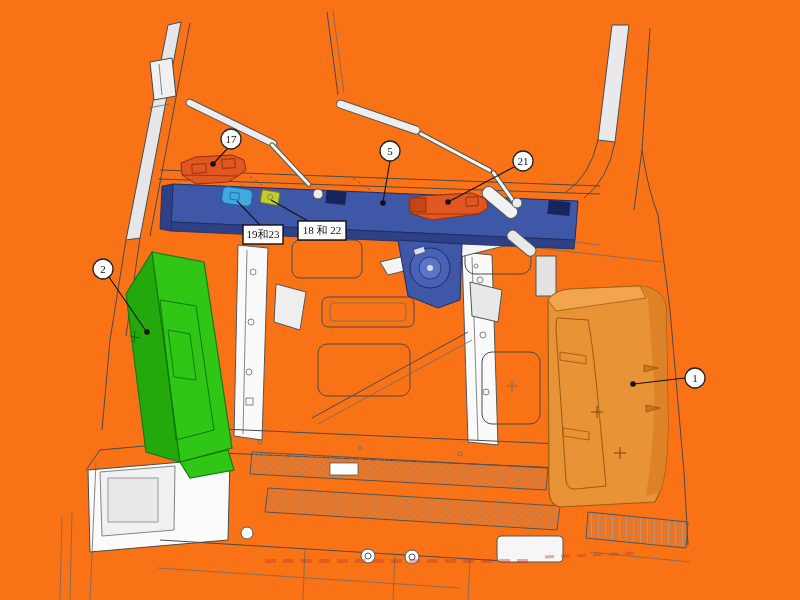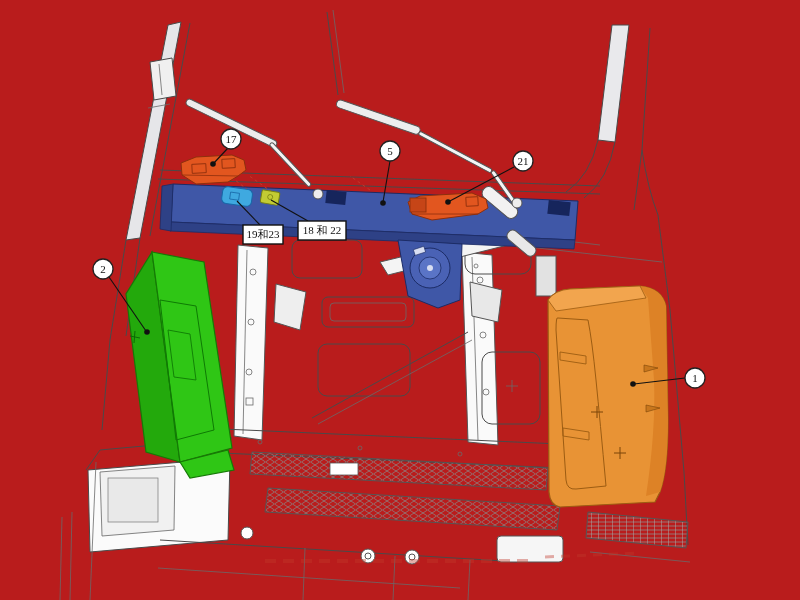--- a/index.html
+++ b/index.html
@@ -1,16 +1,16 @@
 <!DOCTYPE html>
 <html><head>
 <meta charset="utf-8">
 <style>
   html,body{margin:0;padding:0;background:#fff;}
-  #stage{position:relative;width:800px;height:600px;background:#b91c1c;overflow:hidden;
+  #stage{position:relative;width:800px;height:600px;background:#f97316;overflow:hidden;
          font-family:"DejaVu Sans",sans-serif;}
   svg{display:block;}
   .ln{stroke:#4a4a4a;stroke-width:1;fill:none;}
   .lnl{stroke:#6a6a6a;stroke-width:0.8;fill:none;}
   .callout-circle{fill:#ffffff;stroke:#222;stroke-width:1.3;}
   .callout-text{font-family:"Liberation Serif","DejaVu Serif",serif;font-size:11px;fill:#111;
                 text-anchor:middle;}
   .leader{stroke:#111;stroke-width:1.1;fill:none;}
   .leader-dot{fill:#111;stroke:none;}
   .label-box{fill:#ffffff;stroke:#111;stroke-width:1.4;}

